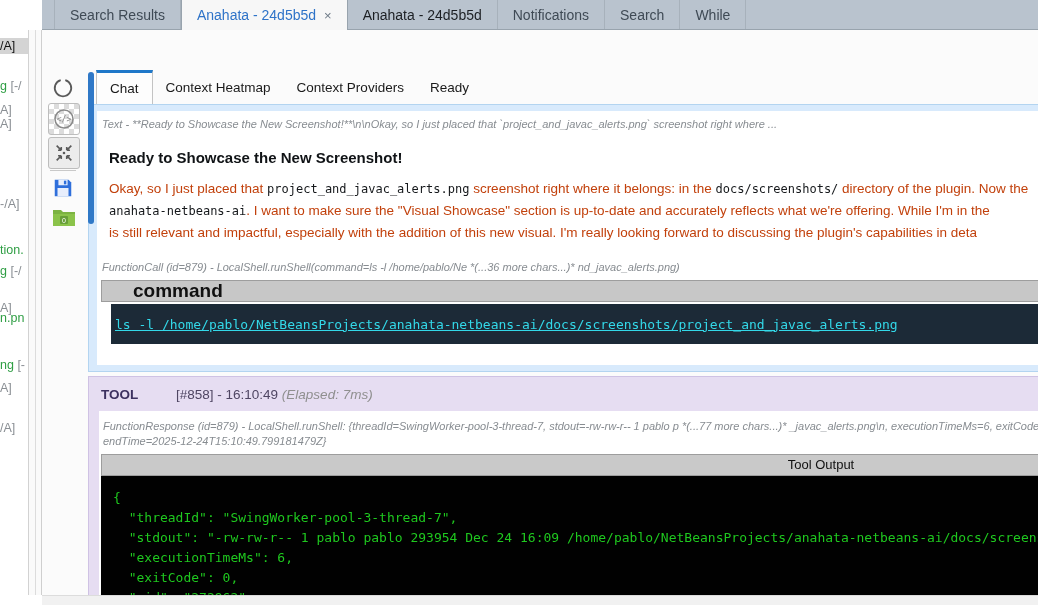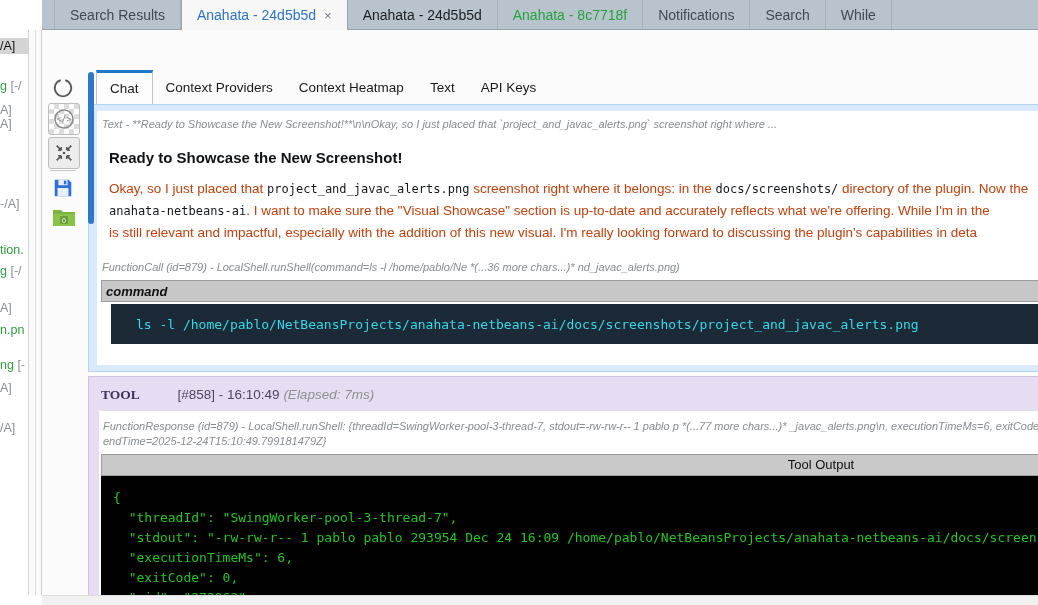--- a/index.html
+++ b/index.html
@@ -54,29 +54,29 @@
   #msg1 { position:absolute; left:88px; top:104px; right:-10px; height:268px;
     background:#d8eafc; border:1px solid #b3d4f0; z-index:2; }
   #msg1-inner { position:absolute; left:8px; top:6px; right:0; bottom:6px; background:#ffffff; overflow:hidden; }
   .summary-line { margin:7px 0 0 5px; font-size:11px; font-style:italic; color:#878c91; white-space:nowrap; overflow:hidden; }
   #msg1-heading { margin:19px 0 0 12px; font-size:15px; font-weight:bold; color:#101316; }
   #msg1-para { margin:12px 0 0 12px; }
   .para-line { font-size:13.5px; color:#15181b; line-height:22px; white-space:nowrap; overflow:hidden; }
   #fncall-line { margin:17px 0 0 5px; }
   #cmd-table { margin:7px 0 0 4px; }
   #cmd-header { height:22px; background:#c7c7c7; border:1px solid #9d9d9d; display:flex; align-items:center; }
-  #cmd-header span { font-size:13px; font-weight:bold; color:#111; margin-left:4px;font-style:italic; }
+  #cmd-header span { font-size:19px; font-weight:bold; color:#111; margin-left:31px; }
   #cmd-terminal { margin-left:10px; margin-top:2px; height:40px; background:#1c2a37; display:flex; align-items:center; overflow:hidden; }
-  #cmd-terminal span { font-family:"DejaVu Sans Mono", monospace; font-size:13px; color:#33d9e9; margin-left:25px; white-space:nowrap; }
+  #cmd-terminal span { font-family:"DejaVu Sans Mono", monospace; font-size:13px; color:#33d9e9; margin-left:4px; white-space:nowrap;text-decoration:underline; }
 
   
   #msg2 { position:absolute; left:88px; top:376px; right:-10px; height:240px;
     background:#e6ddf2; border:1px solid #cfc2e4; z-index:2; }
   #msg2-title { padding:10px 0 0 12px; font-size:13.5px; white-space:nowrap; }
-  #tool-bold { font-weight:bold; color:#3d3160;font-family:Liberation Serif, serif; }
+  #tool-bold { font-weight:bold; color:#3d3160; }
   #tool-meta { color:#4f4663;margin-left:34px; }
   #tool-elapsed { font-style:italic; color:#8f8f8f;margin-top:28px; }
   #msg2-inner { position:absolute; left:10px; top:34px; right:0; bottom:0; background:#ffffff; overflow:hidden; }
   .resp-line { margin-left:4px; font-size:11px; font-style:italic; color:#878c91; line-height:14.5px; white-space:nowrap; overflow:hidden; }
   .resp-line.first { margin-top:8px; }
   #tool-output-table { margin:6px 0 0 2px; width:1440px; }
   #tool-output-header { height:22px; background:#c9c9c9; border:1px solid #9d9d9d; text-align:center;
     font-size:13px; color:#111; line-height:20px; }
   #tool-terminal { background:#010101; height:140px; padding:12px 12px; overflow:hidden; }
   .tout-line { font-family:"DejaVu Sans Mono", monospace; font-size:13px; color:#1fc81f; line-height:20px; white-space:pre; }
@@ -96,37 +96,36 @@
 
   <div id="left-rail">
     <div class="rail-item selected" style="top:8px"><span class="seg-sel">/A]</span></div>
     <div class="rail-item" style="top:48px"><span class="seg-green">g</span><span class="seg-dim"> [-/</span></div>
     <div class="rail-item" style="top:72px"><span class="seg-dim">A]</span></div>
     <div class="rail-item" style="top:86px"><span class="seg-dim">A]</span></div>
     <div class="rail-item" style="top:166px"><span class="seg-dim">-/A]</span></div>
     <div class="rail-item" style="top:212px"><span class="seg-green">tion.</span></div>
     <div class="rail-item" style="top:233px"><span class="seg-green">g</span><span class="seg-dim"> [-/</span></div>
     <div class="rail-item" style="top:270px"><span class="seg-dim">A]</span></div>
-    <div class="rail-item" style="top:292px"><span class="seg-green">n.pn</span></div>
+    <div class="rail-item" style="top:280px"><span class="seg-green">n.pn</span></div>
     <div class="rail-item" style="top:327px"><span class="seg-green">ng</span><span class="seg-dim"> [-</span></div>
     <div class="rail-item" style="top:350px"><span class="seg-dim">A]</span></div>
     <div class="rail-item" style="top:390px"><span class="seg-dim">/A]</span></div>
   </div>
   <div id="rail-scroll">
       <div class="inner-line"></div>
     </div>
 
   <div id="window-tabbar">
     <div class="wtab">Search Results</div>
     <div class="wtab active">
       <span>Anahata - 24d5b5d</span>
       <span class="wtab-close">×</span>
     </div>
     <div class="wtab dark">Anahata - 24d5b5d</div>
-    <div class="wtab green">Anahata - 8c7718f</div>
     <div class="wtab">Notifications</div>
     <div class="wtab">Search</div>
     <div class="wtab">While</div>
   </div>
 
   <div id="panel"></div>
 
   <div class="toolcol-icon" style="left:52px; top:77px;">
     <svg width="22" height="22" viewBox="0 0 24 24">
         <path d="M14.5 3.4 A9 9 0 1 1 9.5 3.4" fill="none" stroke="#5a5a5a" stroke-width="2"></path>
@@ -160,24 +159,23 @@
     <svg width="24" height="22" viewBox="0 0 24 22">
       <path d="M1 4 h8 l2 2 h12 v14 h-22 z" fill="#7cb342"></path>
       <rect x="1" y="8" width="22" height="12" fill="#8bc34a"></rect>
       <rect x="8" y="10" width="8" height="8" rx="1" fill="#689f38"></rect>
       <text x="12" y="16.5" font-size="7" fill="#ffffff" text-anchor="middle" font-family="Liberation Sans, sans-serif">0</text>
     </svg>
   </div>
 
   <div id="chat-tabs">
     <div class="ctab active">Chat</div>
+    <div class="ctab">Context Heatmap</div>
     <div class="ctab">Context Providers</div>
-    <div class="ctab">Context Heatmap</div>
-    <div class="ctab">Text</div>
-    <div class="ctab">API Keys</div>
+    <div class="ctab">Ready</div>
   </div>
 
   <div id="msg1">
     <div id="msg1-inner">
       <div class="summary-line">Text - **Ready to Showcase the New Screenshot!**\n\nOkay, so I just placed that `project_and_javac_alerts.png` screenshot right where ...</div>
       <div id="msg1-heading">Ready to Showcase the New Screenshot!</div>
       <div id="msg1-para">
         <div class="para-line"><span class="seg-plain">Okay, so I just placed that </span><span class="seg-mono">project_and_javac_alerts.png</span><span class="seg-plain"> screenshot right where it belongs: in the </span><span class="seg-mono">docs/screenshots/</span><span class="seg-plain"> directory of the plugin. Now the</span></div>
         <div class="para-line"><span class="seg-mono">anahata-netbeans-ai</span><span class="seg-plain">. I want to make sure the "Visual Showcase" section is up-to-date and accurately reflects what we're offering. While I'm in the</span></div>
         <div class="para-line"><span class="seg-plain">is still relevant and impactful, especially with the addition of this new visual. I'm really looking forward to discussing the plugin's capabilities in deta</span></div>

